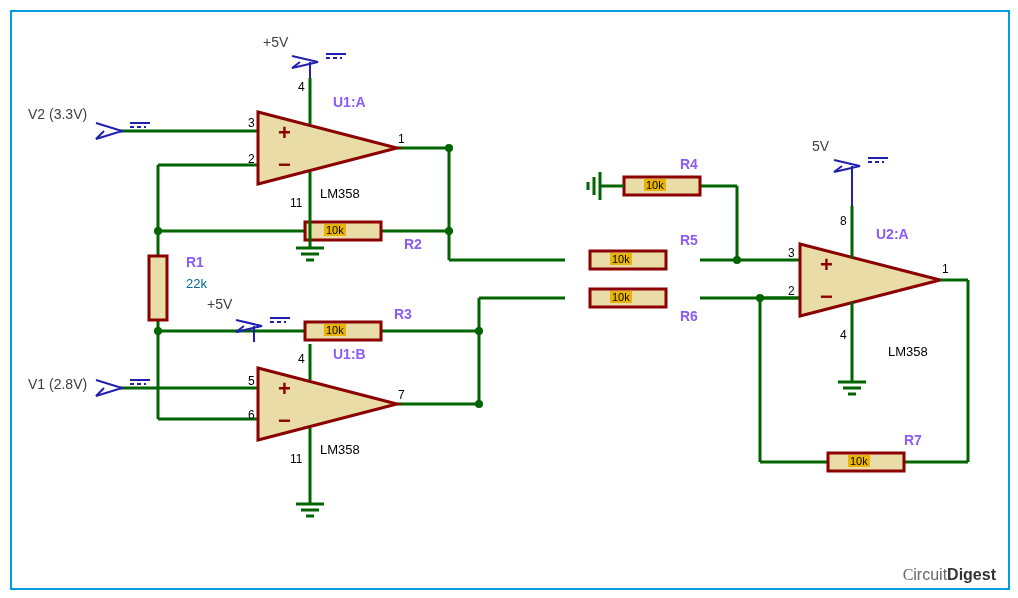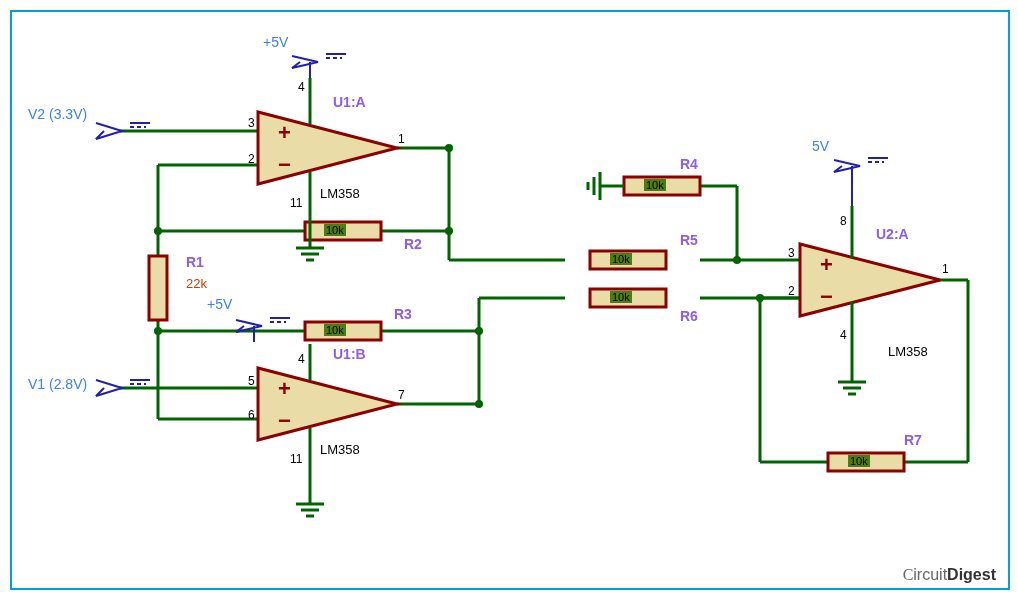--- a/index.html
+++ b/index.html
@@ -1,22 +1,22 @@
 <!DOCTYPE html>
 <html><head>
 <meta charset="utf-8">
 <style>
   html,body{margin:0;padding:0;background:#fff;font-family:Arial,Helvetica,sans-serif}
   #stage{position:relative;width:1018px;height:598px;background:#fff}
   #frame{position:absolute;left:10px;top:10px;width:996px;height:576px;border:2px solid #009fe3}
   svg{position:absolute;left:0;top:0}
-  .lbl{position:absolute;font-size:14px;color:#3b82f6;white-space:nowrap}
+  .lbl{position:absolute;font-size:14px;color:#404040;white-space:nowrap}
   .refdes{font-weight:bold;color:#8b5cf6}
   .pin{font-size:12px;color:#000}
-  .rval{position:absolute;font-size:11px;color:#000;background:#4d7c0f;padding:0 2px;white-space:nowrap}
+  .rval{position:absolute;font-size:11px;color:#000;background:#eab308;padding:0 2px;white-space:nowrap}
   .watermark{position:absolute;right:22px;bottom:14px;font-size:16px;color:#666}
   .watermark b{color:#333;font-weight:600}
 </style>
 </head>
 <body>
 
 <div id="stage">
   <div id="frame"></div>
 
   <svg width="1018" height="598">
@@ -203,21 +203,21 @@
 
   <span class="lbl refdes" style="left:876px;top:226px">U2:A</span>
   <span class="lbl" style="left:888px;top:344px;color:#000;font-size:13px">LM358</span>
   <span class="pin" style="position:absolute;left:788px;top:246px">3</span>
   <span class="pin" style="position:absolute;left:788px;top:284px">2</span>
   <span class="pin" style="position:absolute;left:942px;top:262px">1</span>
   <span class="pin" style="position:absolute;left:840px;top:214px">8</span>
   <span class="pin" style="position:absolute;left:840px;top:328px">4</span>
 
   <span class="lbl refdes" style="left:186px;top:254px">R1</span>
-  <span class="lbl" style="left:186px;top:276px;color:#c2410c;font-size:13px">22k</span>
+  <span class="lbl" style="left:186px;top:276px;color:#0369a1;font-size:13px">22k</span>
 
   <span class="lbl refdes" style="left:404px;top:236px">R2</span>
   <span class="rval" style="left:324px;top:224px">10k</span>
 
   <span class="lbl refdes" style="left:394px;top:306px">R3</span>
   <span class="rval" style="left:324px;top:324px">10k</span>
 
   <span class="lbl refdes" style="left:680px;top:156px">R4</span>
   <span class="rval" style="left:644px;top:179px">10k</span>
 

